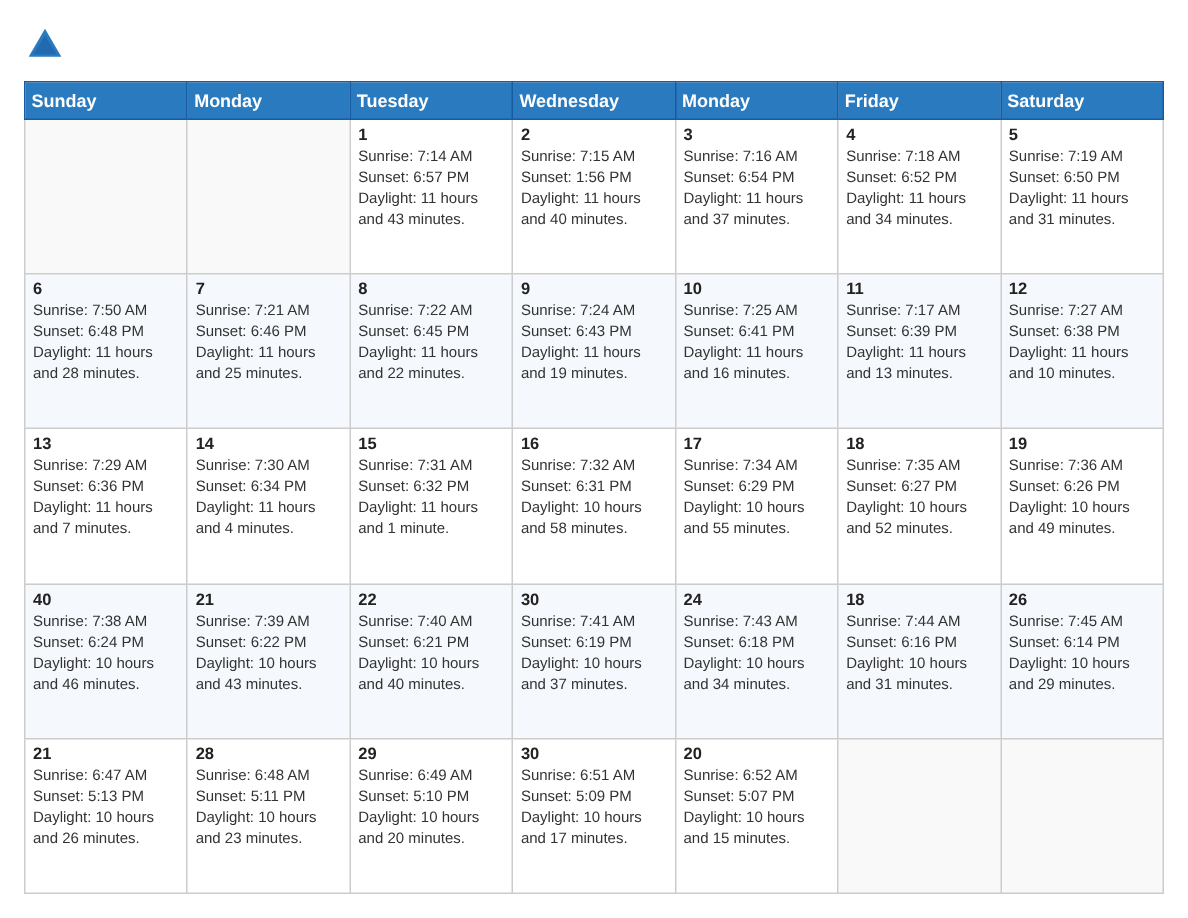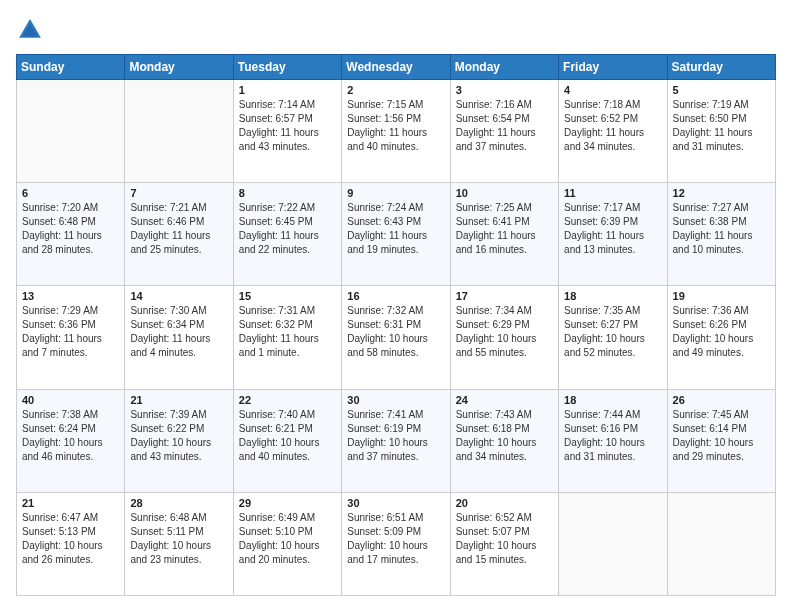--- a/index.html
+++ b/index.html
@@ -166,21 +166,21 @@
           <td>
             <span class="day-num">5</span>
             <div class="day-info">Sunrise: 7:19 AM
 Sunset: 6:50 PM
 Daylight: 11 hours and 31 minutes.</div>
           </td>
         </tr>
         <tr>
           <td>
             <span class="day-num">6</span>
-            <div class="day-info">Sunrise: 7:20 AM
+            <div class="day-info">Sunrise: 7:50 AM
 Sunset: 6:48 PM
 Daylight: 11 hours and 28 minutes.</div>
           </td>
           <td>
             <span class="day-num">7</span>
             <div class="day-info">Sunrise: 7:21 AM
 Sunset: 6:46 PM
 Daylight: 11 hours and 25 minutes.</div>
           </td>
           <td>

